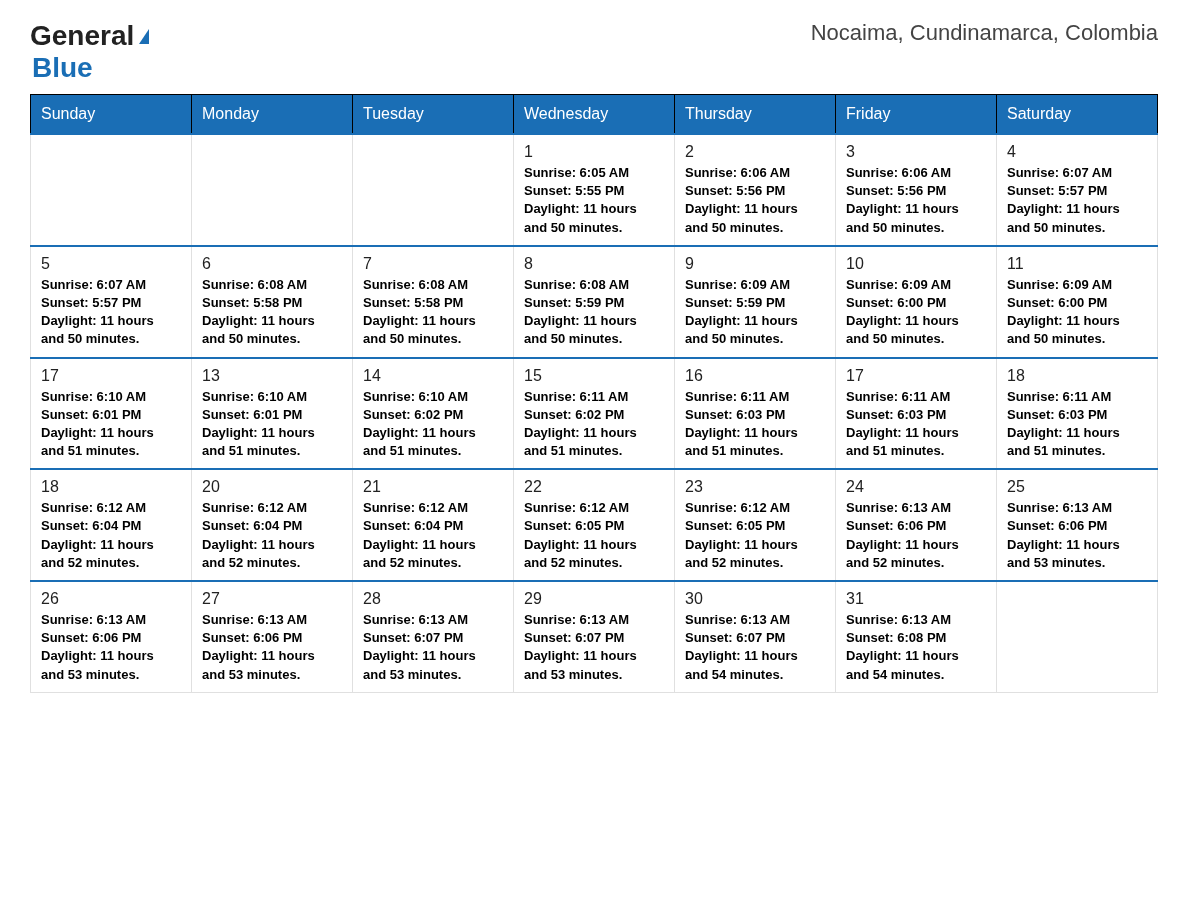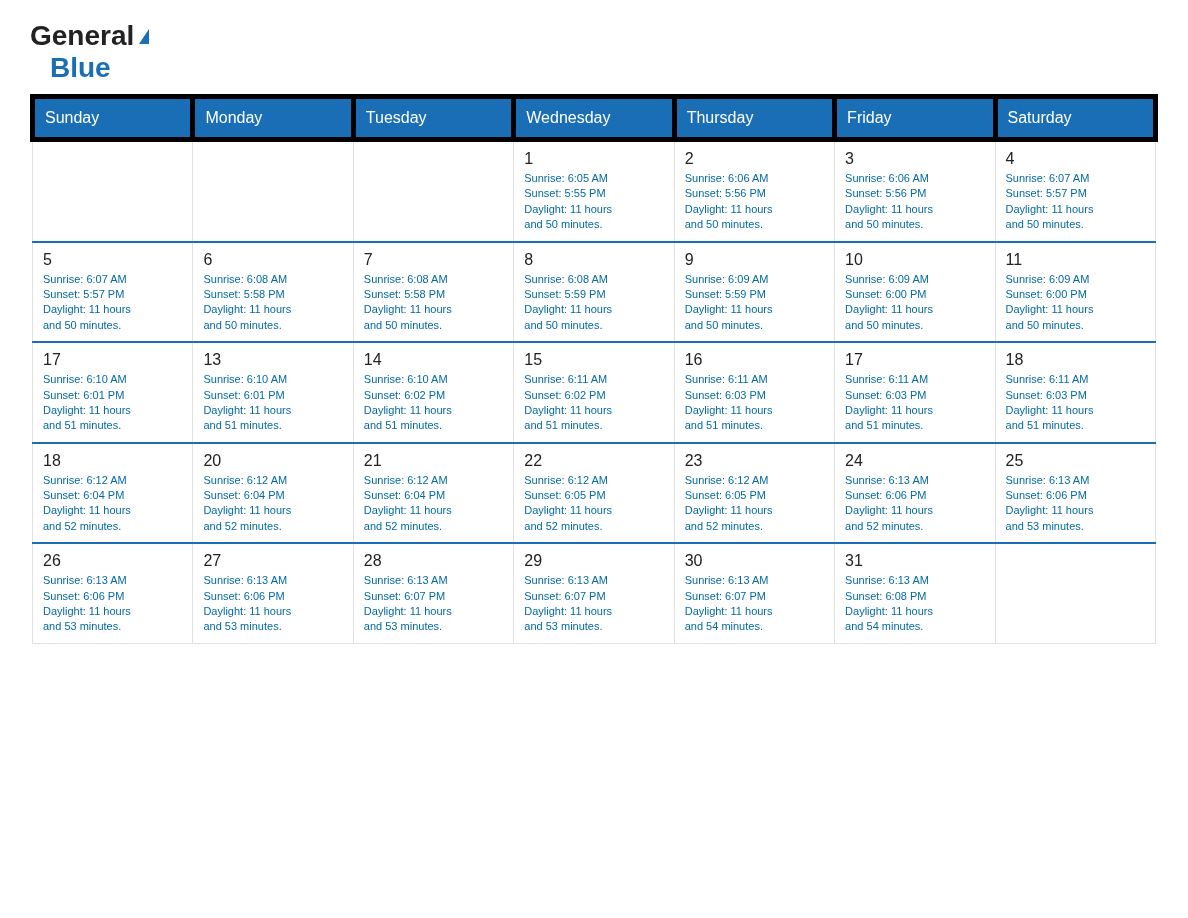--- a/index.html
+++ b/index.html
@@ -36,21 +36,21 @@
       border-collapse: collapse;
       margin-top: 8px;
     }
     .calendar th {
       background: #1a6eb5;
       color: #fff;
       text-align: left;
       padding: 10px 10px;
       font-size: 16px;
       font-weight: normal;
-      border: 5px solid #000000;
+      border: 1px solid #000000;
     }
     .calendar td {
       vertical-align: top;
       padding: 8px 10px;
       border: 1px solid #ccc;
       width: calc(100% / 7);
       min-height: 110px;
       font-size: 13px;
       color: #222;
     }
@@ -61,58 +61,60 @@
       border-right: 1px solid #e0e0e0;
     }
     .day-num {
       font-size: 16px;
       font-weight: normal;
       color: #222;
       display: block;
       margin-bottom: 3px;
     }
     .day-info {
-      font-size: 11px;
-      color: #0369a1;
+      font-size: 13px;
+      color: #000000;
       line-height: 1.4;
+      font-weight: bold;
     }
     .empty-cell {
       background: #fff;
     }
     .logo-wrapper {
       display: flex;
       flex-direction: column;
     }
     .logo-line1 {
       display: flex;
       align-items: center;
       font-size: 28px;
       font-weight: bold;
       color: #222;
     }
     .logo-line2 {
       display: flex;
       align-items: center;
-      margin-left: 20px;
+      margin-left: 2px;
     }
   </style>
 </head>
 <body>
 
 <div class="header">
   <div class="logo-wrapper">
     <div class="logo-line1">
       <span>General</span>
       <span style="display:inline-block;width:0;height:0;border-left:10px solid transparent;border-bottom:15px solid #1a6eb5;margin-left:5px;vertical-align:middle;"></span>
     </div>
     <div class="logo-line2">
       <span style="font-size:28px;font-weight:bold;color:#1a6eb5;">Blue</span>
     </div>
   </div>
   <div class="title-block">
+    <h2>Nocaima, Cundinamarca, Colombia</h2>
   </div>
 </div>
 
 <table class="calendar">
   <thead>
     <tr>
     <th>Sunday</th>
         <th>Monday</th>
         <th>Tuesday</th>
         <th>Wednesday</th>

